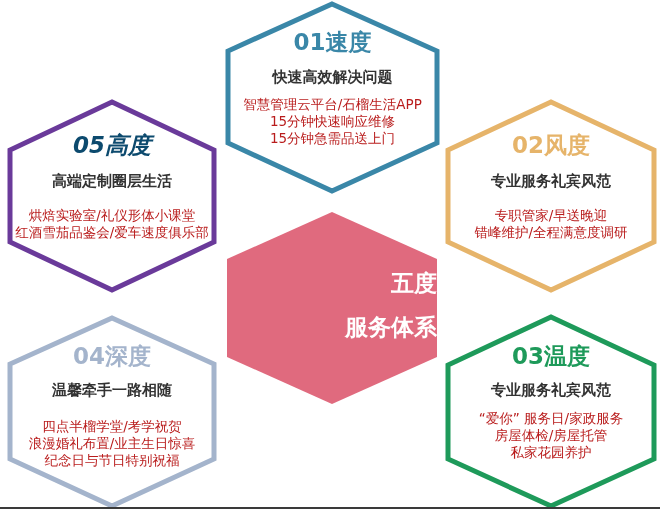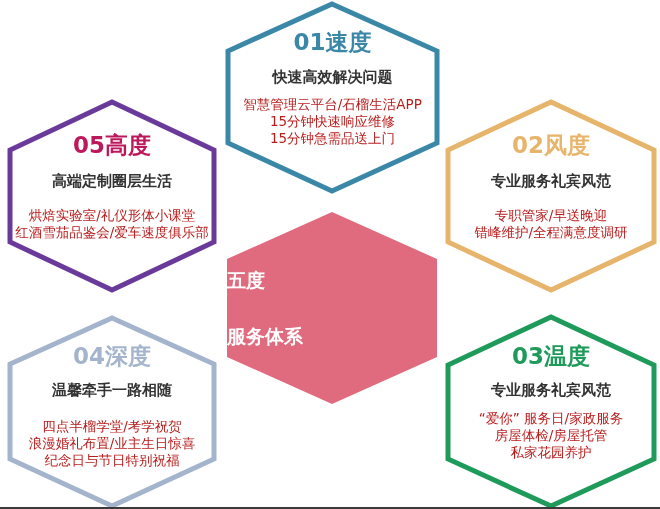--- a/index.html
+++ b/index.html
@@ -3,21 +3,21 @@
 <meta charset="utf-8">
 <style>
   html, body { margin:0; padding:0; background:#ffffff; }
   body { width:660px; height:509px; position:relative; overflow:hidden;
          font-family:"DejaVu Sans","Liberation Sans",sans-serif; }
   svg.shapes { position:absolute; left:0; top:0; }
   .block { position:absolute; text-align:center; }
   .title { font-weight:bold; font-size:23px; line-height:26px; letter-spacing:0px; }
   .subtitle { font-weight:bold; font-size:15px; line-height:18px; color:#333333; }
   .body-line { font-size:13.5px; line-height:17px; color:#b91c1c; white-space:nowrap; }
-  .center-text { position:absolute; color:#ffffff; font-weight:bold; font-size:19px; text-align:left; width:210px; left:227px; }
+  .center-text { position:absolute; color:#ffffff; font-weight:bold; font-size:23px; text-align:right; width:210px; left:227px; }
   .bottom-rule { position:absolute; left:0; top:507px; width:660px; height:2px; background:#3a3a3a; }
 </style>
 </head>
 <body>
 
 <svg class="shapes" width="660" height="509" viewBox="0 0 660 509">
 
   <polygon points="332,4 437,51 437,143 332,191 228,143 228,51" fill="#ffffff" stroke="#3a87a8" stroke-width="5" stroke-linejoin="miter"></polygon>
 
   <polygon points="112,102 214,150 214,242 112,290 10,242 10,150" fill="#ffffff" stroke="#6a3a9a" stroke-width="5"></polygon>
@@ -25,34 +25,34 @@
   <polygon points="551,102 654,150 654,242 551,290 448,242 448,150" fill="#ffffff" stroke="#e6b46a" stroke-width="5"></polygon>
 
   <polygon points="112,318 214,364 214,459 112,506 10,459 10,364" fill="#ffffff" stroke="#a4b4cc" stroke-width="5"></polygon>
 
   <polygon points="551,317 654,365 654,459 551,506 448,459 448,365" fill="#ffffff" stroke="#1e9a5a" stroke-width="5"></polygon>
 
   <polygon points="332,212 437,259 437,357 332,404 227,357 227,259" fill="#e06a7e"></polygon>
 </svg>
 
 <div class="center-text" style="top:268px;">五度</div>
-<div class="center-text" style="top:324px;">服务体系</div>
+<div class="center-text" style="top:312px;">服务体系</div>
 
 <div class="block" style="left:228px; width:209px; top:29px;">
   <div class="title" style="color:#3a87a8;">01速度</div>
   <div class="subtitle" style="margin-top:13px;">快速高效解决问题</div>
   <div style="margin-top:10px;">
     <div class="body-line">智慧管理云平台/石榴生活APP</div>
     <div class="body-line">15分钟快速响应维修</div>
     <div class="body-line">15分钟急需品送上门</div>
   </div>
 </div>
 
 <div class="block" style="left:10px; width:204px; top:132px;">
-  <div class="title" style="color:#be185d;">05高度</div>
+  <div class="title" style="color:#0c4a6e;font-style:italic;">05高度</div>
   <div class="subtitle" style="margin-top:14px;">高端定制圈层生活</div>
   <div style="margin-top:17px;">
     <div class="body-line">烘焙实验室/礼仪形体小课堂</div>
     <div class="body-line">红酒雪茄品鉴会/爱车速度俱乐部</div>
   </div>
 </div>
 
 <div class="block" style="left:448px; width:206px; top:132px;">
   <div class="title" style="color:#e6b46a;">02风度</div>
   <div class="subtitle" style="margin-top:14px;">专业服务礼宾风范</div>

